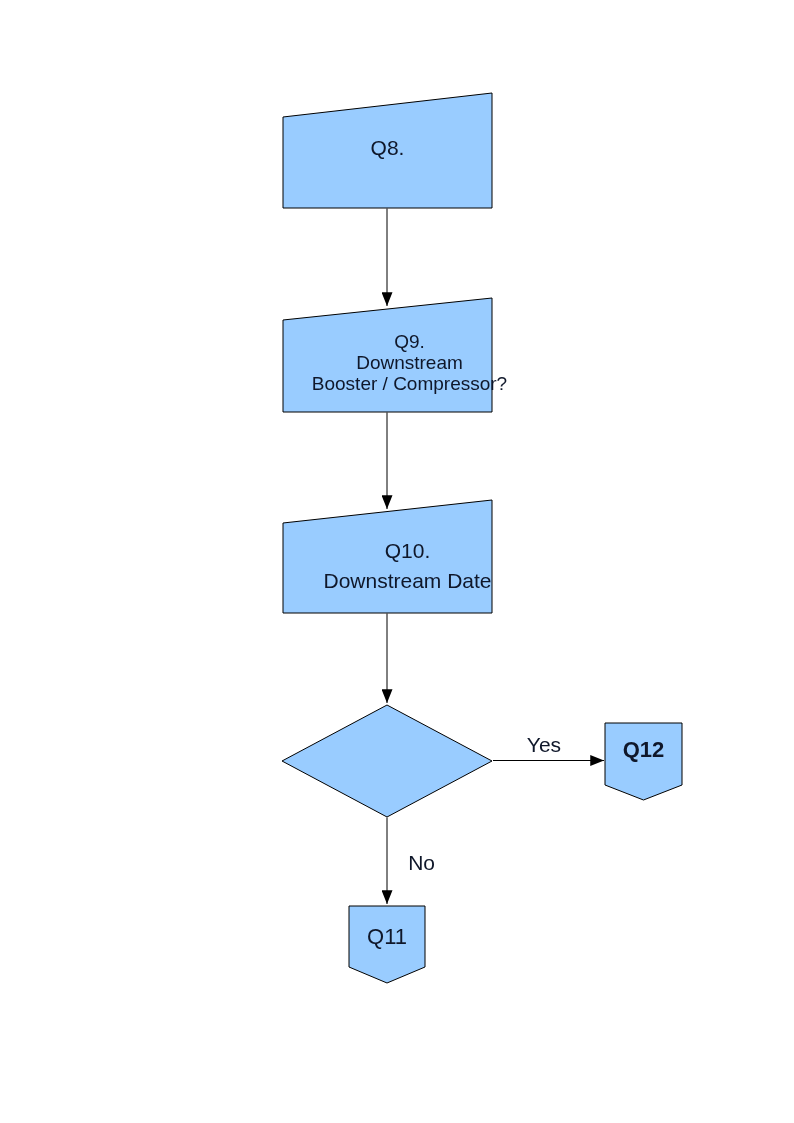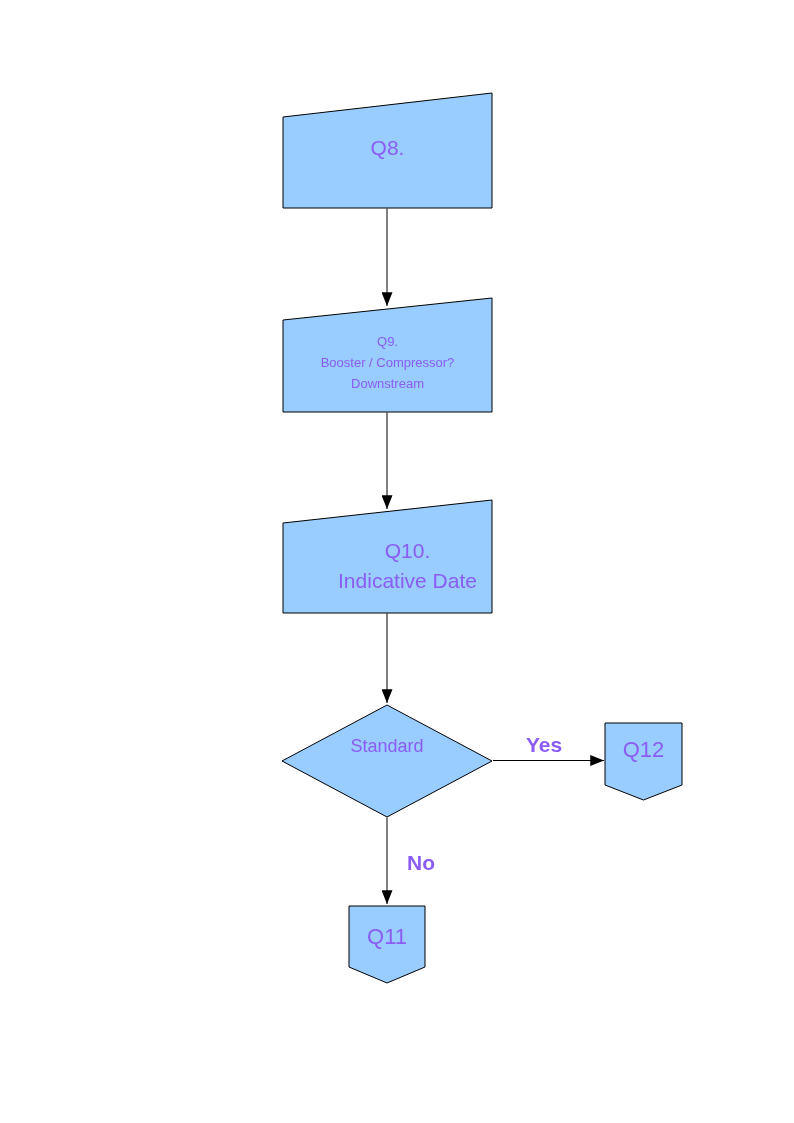--- a/index.html
+++ b/index.html
@@ -17,29 +17,29 @@
     color: #000000;
   }
   .canvas {
     position: absolute;
     left: 0;
     top: 0;
   }
   .label {
     position: absolute;
     text-align: center;
-    color: #8b5cf6;
+    color: #0f172a;
     white-space: nowrap;
   }
   .label span { display: block; }
   .lbl-big   { font-size: 21px; line-height: 30px; }
-  .lbl-small { font-size: 13px; line-height: 21px; }
+  .lbl-small { font-size: 19px; line-height: 21px; margin-left: 22px; }
   .lbl-diamond { font-size: 18px; line-height: 23px; }
   .lbl-conn  { font-size: 22px; line-height: 26px; }
-  .lbl-edge  { font-size: 21px; line-height: 24px; font-weight: bold; }
+  .lbl-edge  { font-size: 21px; line-height: 24px; }
 </style>
 </head>
 <body>
 
 <div class="page">
 
   <svg class="canvas" width="794" height="1123" viewBox="0 0 794 1123">
     <defs>
       <marker id="arrowhead" viewBox="0 0 10 8" refX="10" refY="4" markerWidth="15" markerHeight="11" orient="auto">
         <path d="M0,0 L10,4 L0,8 z" fill="#000000"></path>
@@ -61,34 +61,33 @@
     <line x1="493" y1="760.5" x2="604" y2="760.5" stroke="#000000" stroke-width="1" marker-end="url(#arrowhead)"></line>
     <line x1="387" y1="817.5" x2="387" y2="904" stroke="#000000" stroke-width="1" marker-end="url(#arrowhead)"></line>
   </svg>
 
   <div class="label lbl-big" style="left:283px; top:133px; width:209px;">
     <span>Q8.</span>
   </div>
 
   <div class="label lbl-small" style="left:283px; top:331px; width:209px;">
     <span>Q9.</span>
+    <span>Downstream</span>
     <span>Booster / Compressor?</span>
-    <span>Downstream</span>
   </div>
 
   <div class="label lbl-big" style="left:283px; top:536px; width:209px;padding-left:20px;">
     <span>Q10.</span>
-    <span>Indicative Date</span>
+    <span>Downstream Date</span>
   </div>
 
   <div class="label lbl-diamond" style="left:302px; top:735px; width:170px;">
-    <span>Standard</span>
   </div>
 
-  <div class="label lbl-conn" style="left:605px; top:737px; width:77px;">
+  <div class="label lbl-conn" style="left:605px; top:737px; width:77px;font-weight:bold;">
     <span>Q12</span>
   </div>
 
   <div class="label lbl-conn" style="left:349px; top:924px; width:76px;">
     <span>Q11</span>
   </div>
 
   <div class="label lbl-edge" style="left:516px; top:733px; width:56px;">
     <span>Yes</span>
   </div>

